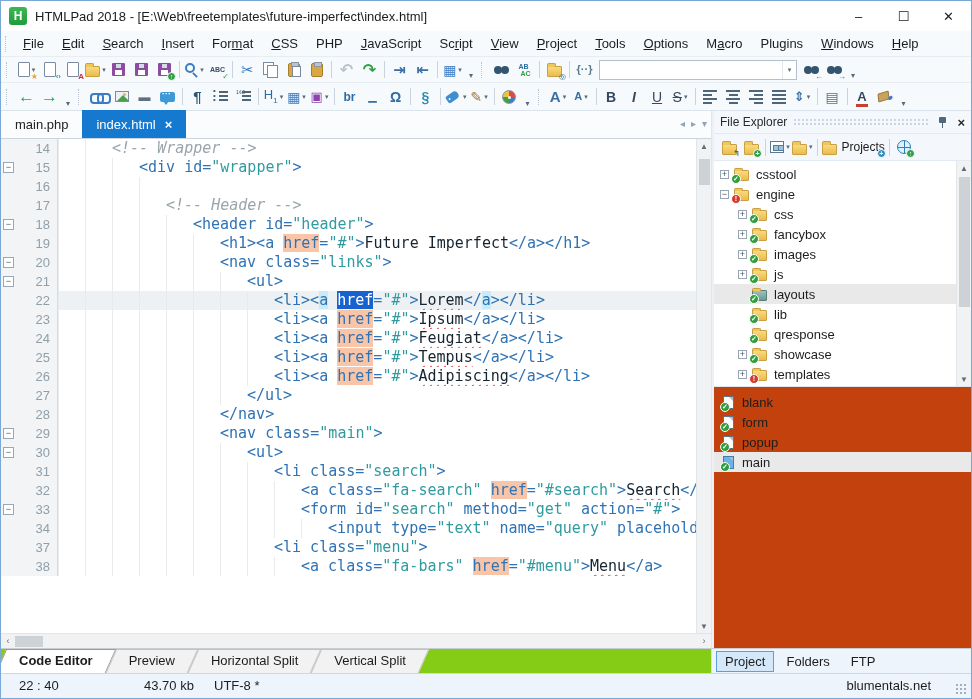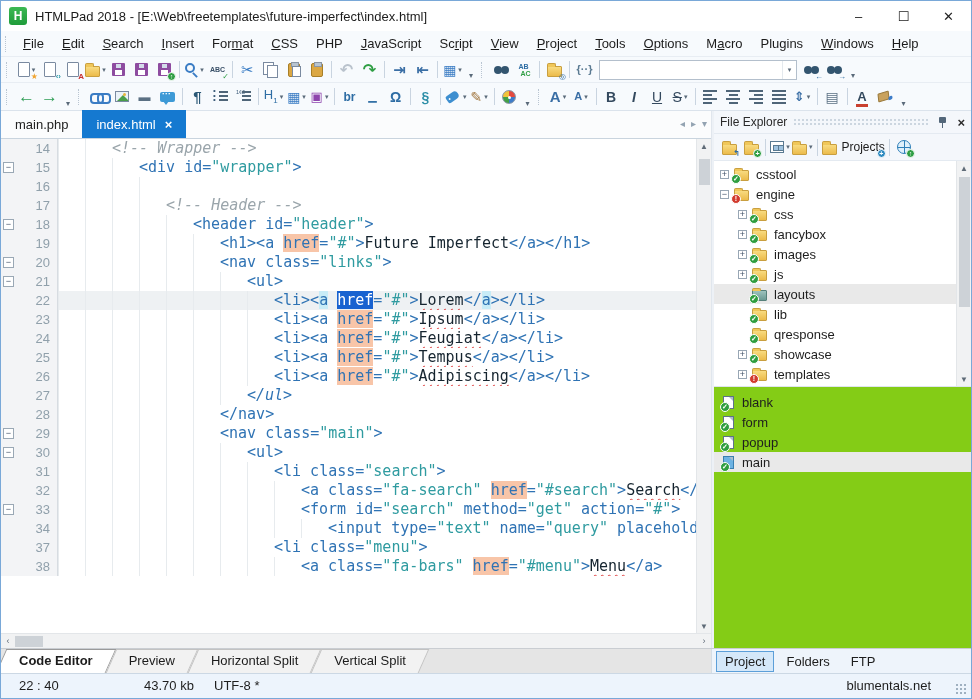--- a/index.html
+++ b/index.html
@@ -153,30 +153,30 @@
   .trow{height:20px;display:flex;align-items:center;font-size:13px;color:#1e1e1e}
   .trow.selrow{background:#e9e9e9}
   .exbox{width:9px;height:9px;border:1px solid #98a6b4;background:#fff;font-size:9px;line-height:7px;text-align:center;color:#44546a;margin-right:5px;flex:none;font-family:"Liberation Sans",sans-serif}
   .exbox.hidden{visibility:hidden}
   .t-folder{width:15px;height:11px;background:linear-gradient(#f8db80,#ecbb4b);border:1px solid #c99f3f;border-radius:1px;position:relative;margin:2px 7px 0 0;flex:none}
   .t-folder::before{content:"";position:absolute;top:-3px;left:-1px;width:7px;height:2px;background:#f0c75a;border:1px solid #c99f3f;border-bottom:none;border-radius:2px 2px 0 0}
   .t-folder.tf-sel{background:linear-gradient(#9dc2bd,#6b9a94);border-color:#56807a}
   .fbadge{position:absolute;left:-4px;bottom:-4px;width:10px;height:10px;border-radius:50%;font-size:7px;font-weight:bold;color:#fff;display:flex;align-items:center;justify-content:center;border:1px solid #fff;font-family:"Liberation Sans",sans-serif}
   .fbadge.ok{background:#2f9e3f}.fbadge.err{background:#d23b2e}
   .tree-sb{position:absolute;right:0;top:0;bottom:0;width:15px;background:#f1f2f3;border-left:1px solid #e3e6e9;display:flex;flex-direction:column;align-items:center}
-  .exp-files{flex:1;background:#84cc16;padding-top:5px;overflow:hidden}
+  .exp-files{flex:1;background:#c2410c;padding-top:5px;overflow:hidden}
   .frow{height:20px;display:flex;align-items:center;padding-left:7px;font-size:13px;color:#1e1e1e}
   .frow.selrow{background:#e9e9e9}
   .i-file{width:11px;height:13px;background:#fff;border:1px solid #5f7388;position:relative;margin:0 8px 0 2px;flex:none}
   .i-file::before{content:"";position:absolute;top:0;right:0;width:0;height:0;border-style:solid;border-width:0 4px 4px 0;border-color:transparent #aebccb transparent transparent}
   .i-file.f-sel{background:#6cb2e2;border-color:#3a7fb0}
 
   
   .bottom{height:25px;display:flex;border-top:1px solid #c9cdd2;flex:none}
-  .bottom-left{width:710px;background:#e5e5e5;display:flex;align-items:flex-end;overflow:hidden;flex:none}
+  .bottom-left{width:710px;background:#84cc16;display:flex;align-items:flex-end;overflow:hidden;flex:none}
   .bottom-right{flex:1;background:#eef4fb;border-left:1px solid #d5dde5;display:flex;align-items:center;padding-left:4px}
   .vtab{position:relative;height:24px;line-height:24px;padding:0 18px;font-size:13px;color:#1c1c1c;cursor:default}
   .vtab::before{content:"";position:absolute;inset:0;background:#f2f2f2;border:1px solid #c2c2c2;border-bottom:none;transform:skewX(-24deg);z-index:0}
   .vtab.active::before{background:#fff;border-color:#9a9a9a}
   .vtab.active{font-weight:bold}
   .vtab>span{position:relative;z-index:1}
   .ptab{padding:2px 8px;margin-right:3px;font-size:13px;color:#1e1e1e;border:1px solid transparent}
   .ptab.active{background:#d5e8f9;border:1px solid #5c9fd9}
   .status{height:25px;background:#edf4fc;border-top:1px solid #ccd8e4;position:relative;font-size:13px;color:#1e1e1e;flex:none}
   .st{position:absolute;top:4px}
@@ -477,21 +477,21 @@
             <div class="cl"><span class="gut"><span class="fold"></span><span class="lnum">17</span></span><span class="ctext" style="padding-left: 108px;"><span class="guides" style="width: 108px;"></span><span class="sg-c">&lt;!-- Header --&gt;</span></span></div>
             <div class="cl"><span class="gut"><span class="fold"><span class="fbox">−</span></span><span class="lnum">18</span></span><span class="ctext" style="padding-left: 135px;"><span class="guides" style="width: 135px;"></span><span class="sg-t">&lt;header id=</span><span class="sg-v">"header"</span><span class="sg-t">&gt;</span></span></div>
             <div class="cl"><span class="gut"><span class="fold"></span><span class="lnum">19</span></span><span class="ctext" style="padding-left: 162px;"><span class="guides" style="width: 162px;"></span><span class="sg-t">&lt;h1&gt;&lt;a </span><span class="sg-hs">href</span><span class="sg-t">=</span><span class="sg-v">"#"</span><span class="sg-t">&gt;</span><span class="sg-x">Future Imperfect</span><span class="sg-t">&lt;/a&gt;&lt;/h1&gt;</span></span></div>
             <div class="cl"><span class="gut"><span class="fold"><span class="fbox">−</span></span><span class="lnum">20</span></span><span class="ctext" style="padding-left: 162px;"><span class="guides" style="width: 162px;"></span><span class="sg-t">&lt;nav class=</span><span class="sg-v">"links"</span><span class="sg-t">&gt;</span></span></div>
             <div class="cl"><span class="gut"><span class="fold"><span class="fbox">−</span></span><span class="lnum">21</span></span><span class="ctext" style="padding-left: 189px;"><span class="guides" style="width: 189px;"></span><span class="sg-t">&lt;ul&gt;</span></span></div>
             <div class="cl cur"><span class="gut"><span class="fold"></span><span class="lnum">22</span></span><span class="ctext" style="padding-left: 216px;"><span class="guides" style="width: 216px;"></span><span class="sg-t">&lt;li&gt;&lt;</span><span class="sg-ha">a</span><span class="sg-t"> </span><span class="sg-sel">href</span><span class="sg-t">=</span><span class="sg-v">"#"</span><span class="sg-t">&gt;</span><span class="sg-m">Lorem</span><span class="sg-t">&lt;/</span><span class="sg-ha">a</span><span class="sg-t">&gt;&lt;/li&gt;</span></span></div>
             <div class="cl"><span class="gut"><span class="fold"></span><span class="lnum">23</span></span><span class="ctext" style="padding-left: 216px;"><span class="guides" style="width: 216px;"></span><span class="sg-t">&lt;li&gt;&lt;a </span><span class="sg-hs">href</span><span class="sg-t">=</span><span class="sg-v">"#"</span><span class="sg-t">&gt;</span><span class="sg-m">Ipsum</span><span class="sg-t">&lt;/a&gt;&lt;/li&gt;</span></span></div>
             <div class="cl"><span class="gut"><span class="fold"></span><span class="lnum">24</span></span><span class="ctext" style="padding-left: 216px;"><span class="guides" style="width: 216px;"></span><span class="sg-t">&lt;li&gt;&lt;a </span><span class="sg-hs">href</span><span class="sg-t">=</span><span class="sg-v">"#"</span><span class="sg-t">&gt;</span><span class="sg-m">Feugiat</span><span class="sg-t">&lt;/a&gt;&lt;/li&gt;</span></span></div>
             <div class="cl"><span class="gut"><span class="fold"></span><span class="lnum">25</span></span><span class="ctext" style="padding-left: 216px;"><span class="guides" style="width: 216px;"></span><span class="sg-t">&lt;li&gt;&lt;a </span><span class="sg-hs">href</span><span class="sg-t">=</span><span class="sg-v">"#"</span><span class="sg-t">&gt;</span><span class="sg-m">Tempus</span><span class="sg-t">&lt;/a&gt;&lt;/li&gt;</span></span></div>
             <div class="cl"><span class="gut"><span class="fold"></span><span class="lnum">26</span></span><span class="ctext" style="padding-left: 216px;"><span class="guides" style="width: 216px;"></span><span class="sg-t">&lt;li&gt;&lt;a </span><span class="sg-hs">href</span><span class="sg-t">=</span><span class="sg-v">"#"</span><span class="sg-t">&gt;</span><span class="sg-m">Adipiscing</span><span class="sg-t">&lt;/a&gt;&lt;/li&gt;</span></span></div>
-            <div class="cl"><span class="gut"><span class="fold"></span><span class="lnum">27</span></span><span class="ctext" style="padding-left: 189px; font-style: italic;"><span class="guides" style="width: 189px;"></span><span class="sg-t">&lt;/ul&gt;</span></span></div>
+            <div class="cl"><span class="gut"><span class="fold"></span><span class="lnum">27</span></span><span class="ctext" style="padding-left: 189px;"><span class="guides" style="width: 189px;"></span><span class="sg-t">&lt;/ul&gt;</span></span></div>
             <div class="cl"><span class="gut"><span class="fold"></span><span class="lnum">28</span></span><span class="ctext" style="padding-left: 162px;"><span class="guides" style="width: 162px;"></span><span class="sg-t">&lt;/nav&gt;</span></span></div>
             <div class="cl"><span class="gut"><span class="fold"><span class="fbox">−</span></span><span class="lnum">29</span></span><span class="ctext" style="padding-left: 162px;"><span class="guides" style="width: 162px;"></span><span class="sg-t">&lt;nav class=</span><span class="sg-v">"main"</span><span class="sg-t">&gt;</span></span></div>
             <div class="cl"><span class="gut"><span class="fold"><span class="fbox">−</span></span><span class="lnum">30</span></span><span class="ctext" style="padding-left: 189px;"><span class="guides" style="width: 189px;"></span><span class="sg-t">&lt;ul&gt;</span></span></div>
             <div class="cl"><span class="gut"><span class="fold"></span><span class="lnum">31</span></span><span class="ctext" style="padding-left: 216px;"><span class="guides" style="width: 216px;"></span><span class="sg-t">&lt;li class=</span><span class="sg-v">"search"</span><span class="sg-t">&gt;</span></span></div>
             <div class="cl"><span class="gut"><span class="fold"></span><span class="lnum">32</span></span><span class="ctext" style="padding-left: 243px;"><span class="guides" style="width: 243px;"></span><span class="sg-t">&lt;a class=</span><span class="sg-v">"fa-search"</span><span class="sg-t"> </span><span class="sg-hs">href</span><span class="sg-t">=</span><span class="sg-v">"#search"</span><span class="sg-t">&gt;</span><span class="sg-m">Search</span><span class="sg-t">&lt;/a&gt;</span></span></div>
             <div class="cl"><span class="gut"><span class="fold"><span class="fbox">−</span></span><span class="lnum">33</span></span><span class="ctext" style="padding-left: 243px;"><span class="guides" style="width: 243px;"></span><span class="sg-t">&lt;form id=</span><span class="sg-v">"search"</span><span class="sg-t"> method=</span><span class="sg-v">"get"</span><span class="sg-t"> action=</span><span class="sg-v">"#"</span><span class="sg-t">&gt;</span></span></div>
             <div class="cl"><span class="gut"><span class="fold"></span><span class="lnum">34</span></span><span class="ctext" style="padding-left: 270px;"><span class="guides" style="width: 270px;"></span><span class="sg-t">&lt;input type=</span><span class="sg-v">"text"</span><span class="sg-t"> name=</span><span class="sg-v">"query"</span><span class="sg-t"> placeholder=</span></span></div>
             <div class="cl"><span class="gut"><span class="fold"></span><span class="lnum">37</span></span><span class="ctext" style="padding-left: 216px;"><span class="guides" style="width: 216px;"></span><span class="sg-t">&lt;li class=</span><span class="sg-v">"menu"</span><span class="sg-t">&gt;</span></span></div>
             <div class="cl"><span class="gut"><span class="fold"></span><span class="lnum">38</span></span><span class="ctext" style="padding-left: 243px;"><span class="guides" style="width: 243px;"></span><span class="sg-t">&lt;a class=</span><span class="sg-v">"fa-bars"</span><span class="sg-t"> </span><span class="sg-hs">href</span><span class="sg-t">=</span><span class="sg-v">"#menu"</span><span class="sg-t">&gt;</span><span class="sg-m">Menu</span><span class="sg-t">&lt;/a&gt;</span></span></div>
           </div>

